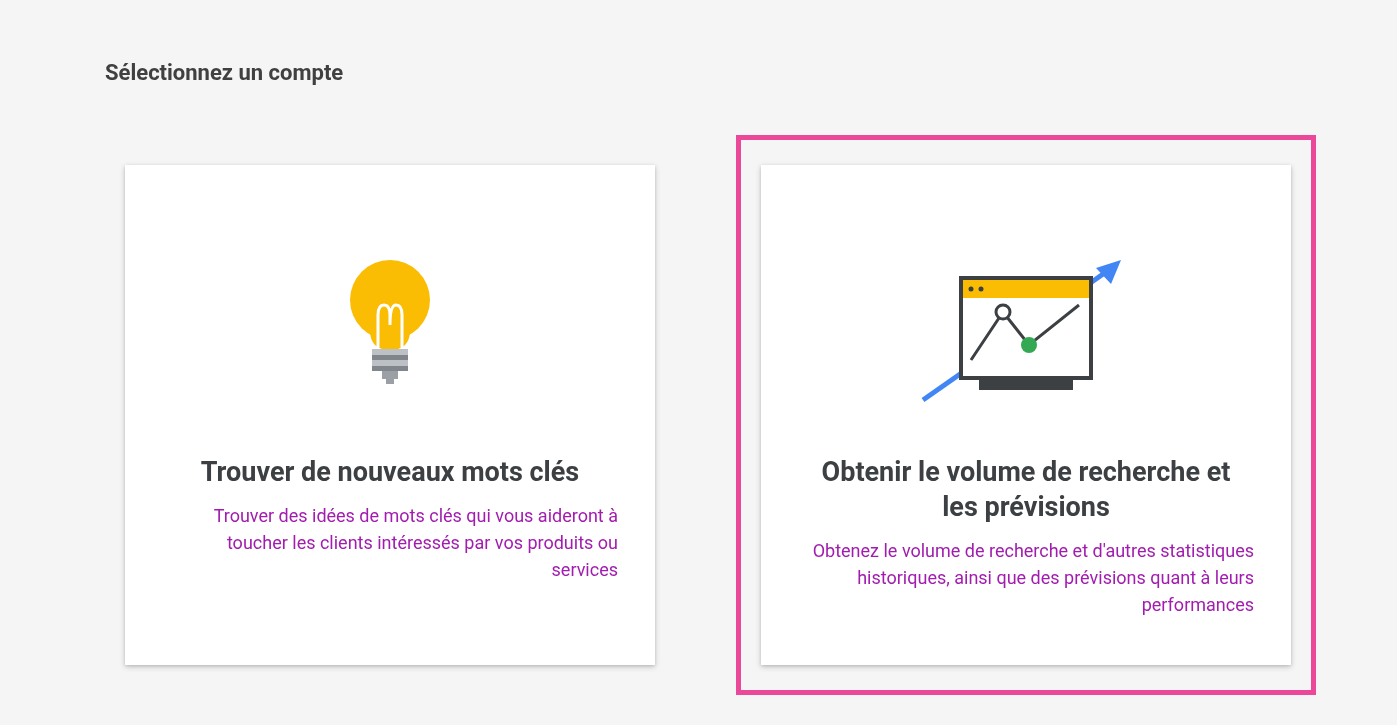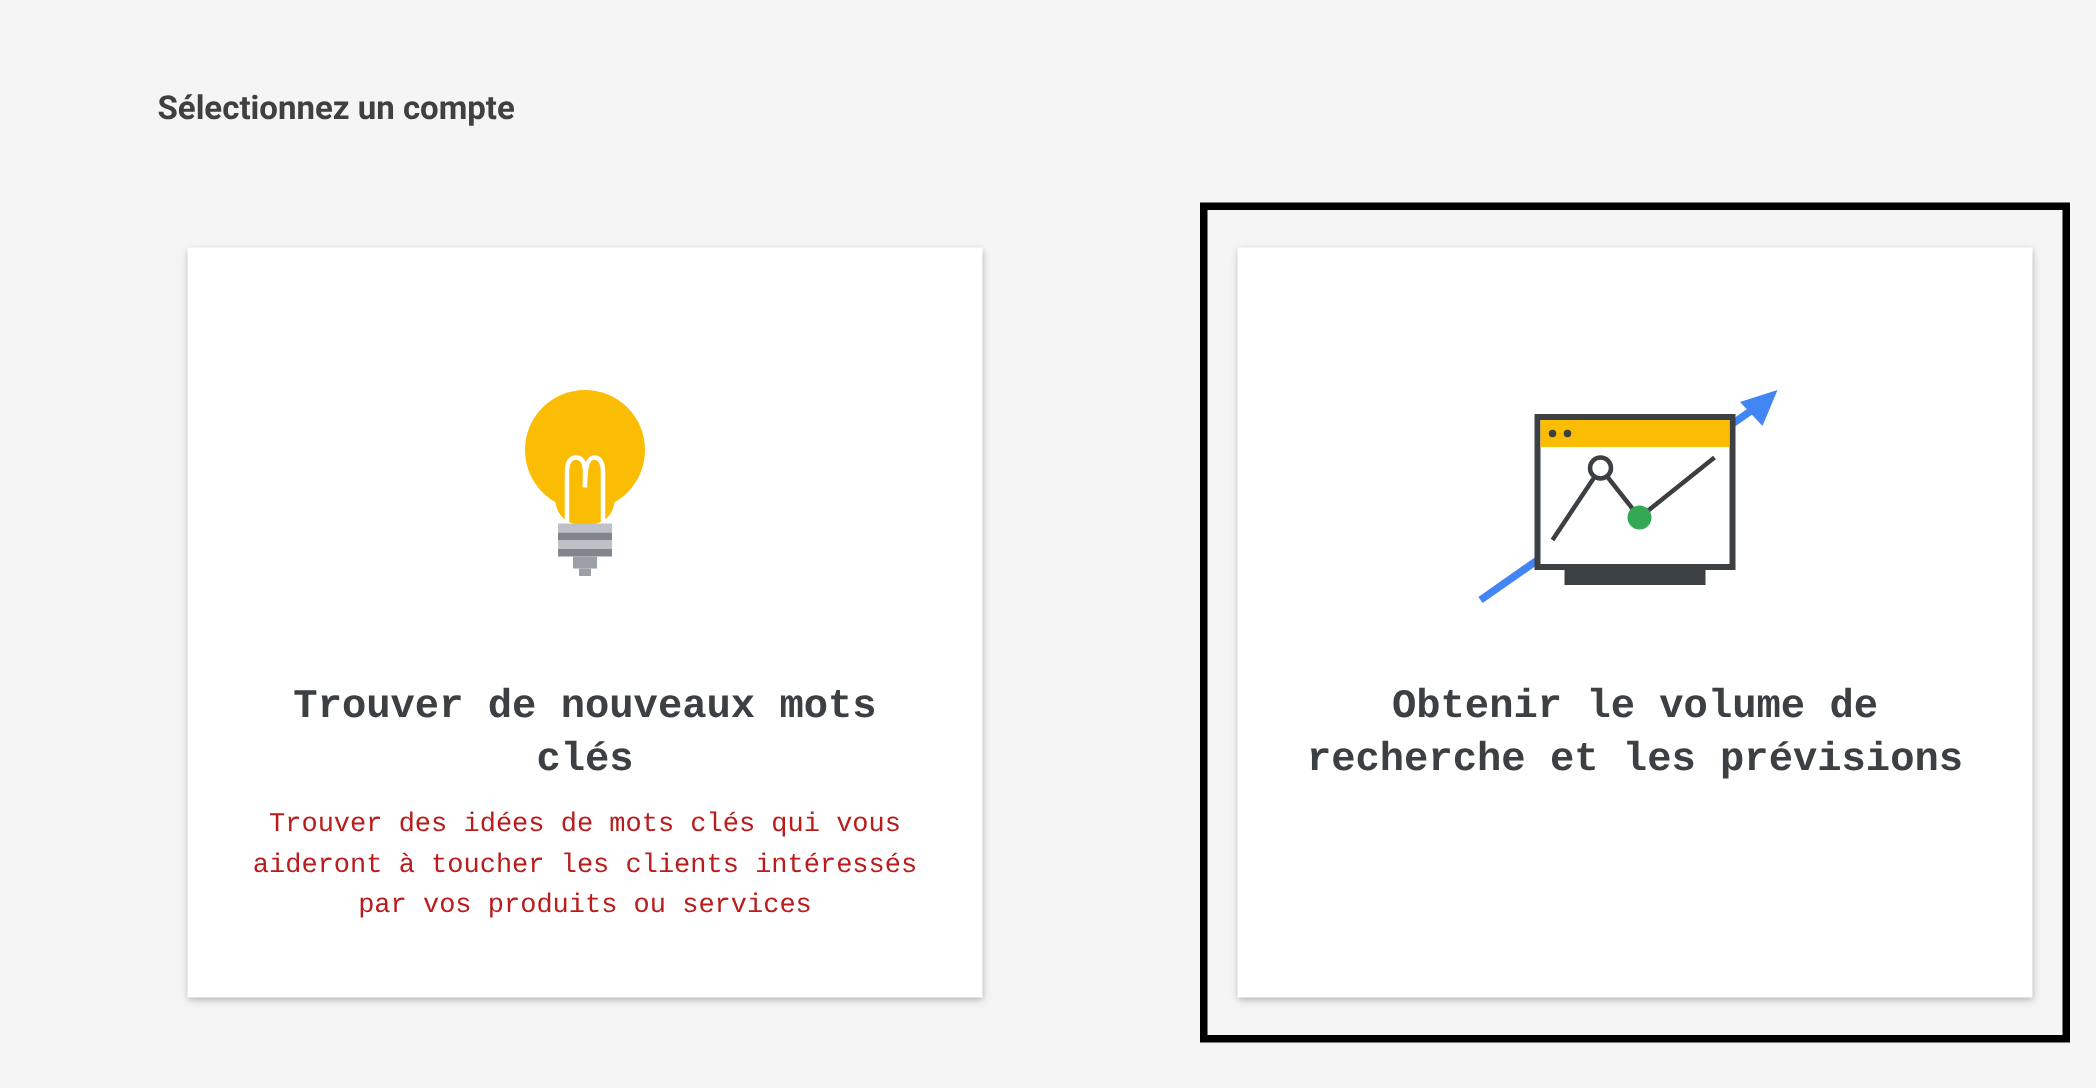--- a/index.html
+++ b/index.html
@@ -12,29 +12,28 @@
     }
     .page-title {
       font-size: 22px;
       font-weight: 700;
       color: #404040;
       margin-bottom: 50px;
       margin-left: 5px;
     }
     .cards-row {
       display: flex;
-      gap: 120px;
-      font-family: Liberation Mono, monospace;
+      gap: 56px;
     }
     .card-wrapper {
       position: relative;
       padding: 30px 25px;
     }
     .card-wrapper.highlighted {
-      border: 5px solid #000000;
+      border: 5px solid #ec4899;
       padding: 25px 20px;
     }
     .card {
       background: #ffffff;
       width: 530px;
       height: 500px;
       padding: 70px 35px 40px 35px;
       box-shadow: 0 2px 6px rgba(0,0,0,0.18), 0 1px 3px rgba(0,0,0,0.12);
       display: flex;
       flex-direction: column;
@@ -53,23 +52,23 @@
       font-size: 27px;
       font-weight: 700;
       color: #3c4043;
       text-align: center;
       line-height: 1.3;
       margin-bottom: 12px;
       padding: 0 10px;
     }
     .card-desc {
       font-size: 18px;
-      color: #b91c1c;
+      color: #a21caf;
       line-height: 1.5;
-      text-align: center;
+      text-align: right;
       align-self: stretch;
       padding: 0 2px;
     }
     .highlighted .card {
       width: 530px;
     }
   </style>
 </head>
 <body>
 
@@ -116,16 +115,17 @@
           <circle cx="70" cy="39" r="2.5" fill="#3c4043"></circle>
 
           <polyline points="60,110 92,62 118,95 168,55" fill="none" stroke="#3c4043" stroke-width="3"></polyline>
           <circle cx="92" cy="62" r="7" fill="#ffffff" stroke="#3c4043" stroke-width="3"></circle>
           <circle cx="118" cy="95" r="8" fill="#34a853"></circle>
 
           <rect x="68" y="128" width="94" height="12" fill="#3c4043"></rect>
         </svg>
       </div>
       <div class="card-title">Obtenir le volume de recherche et les prévisions</div>
+      <div class="card-desc">Obtenez le volume de recherche et d'autres statistiques historiques, ainsi que des prévisions quant à leurs performances</div>
     </div>
   </div>
 
 </div>
 
 </body></html>

